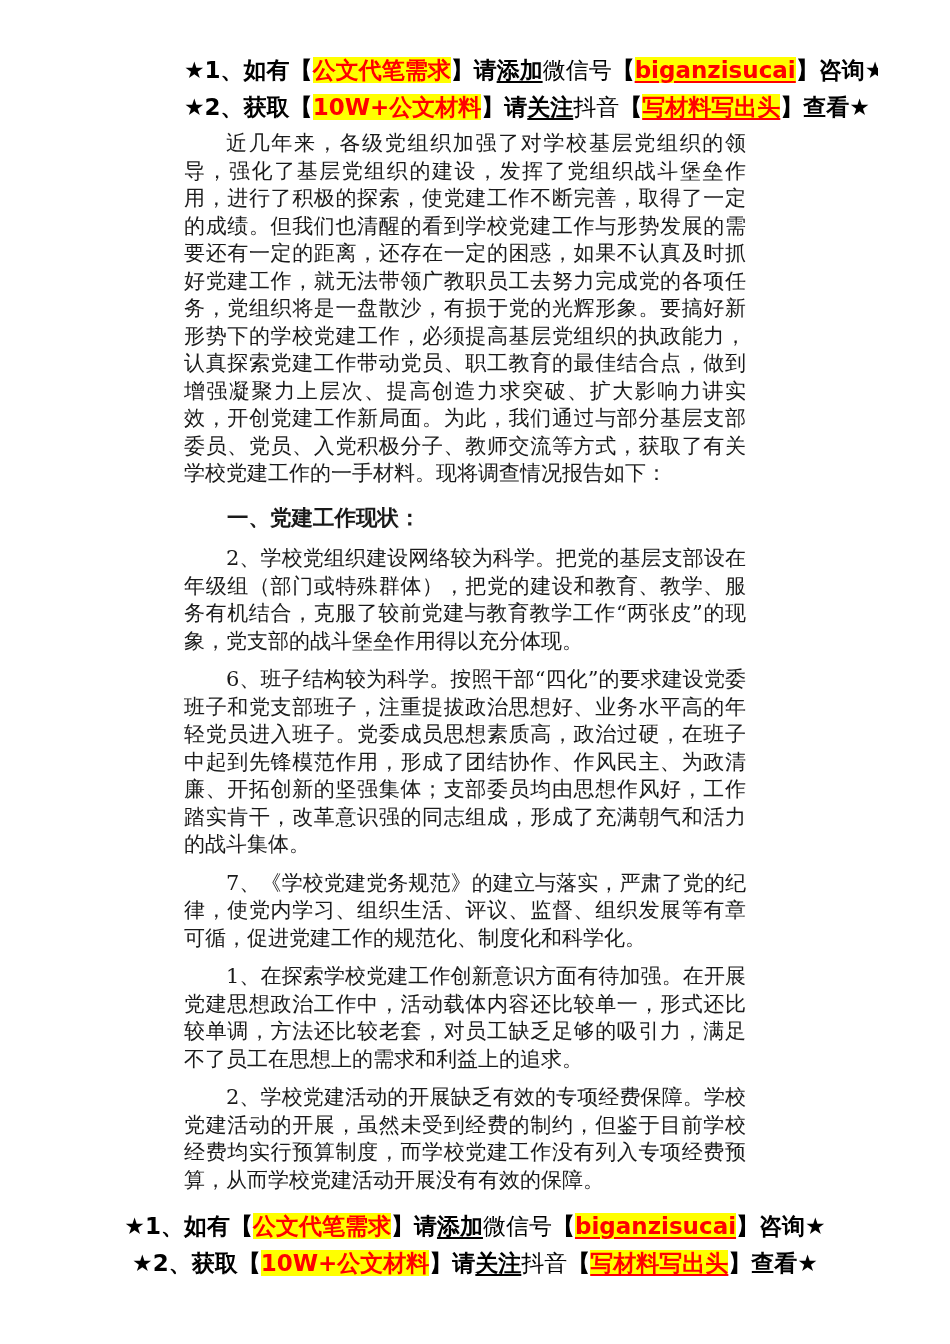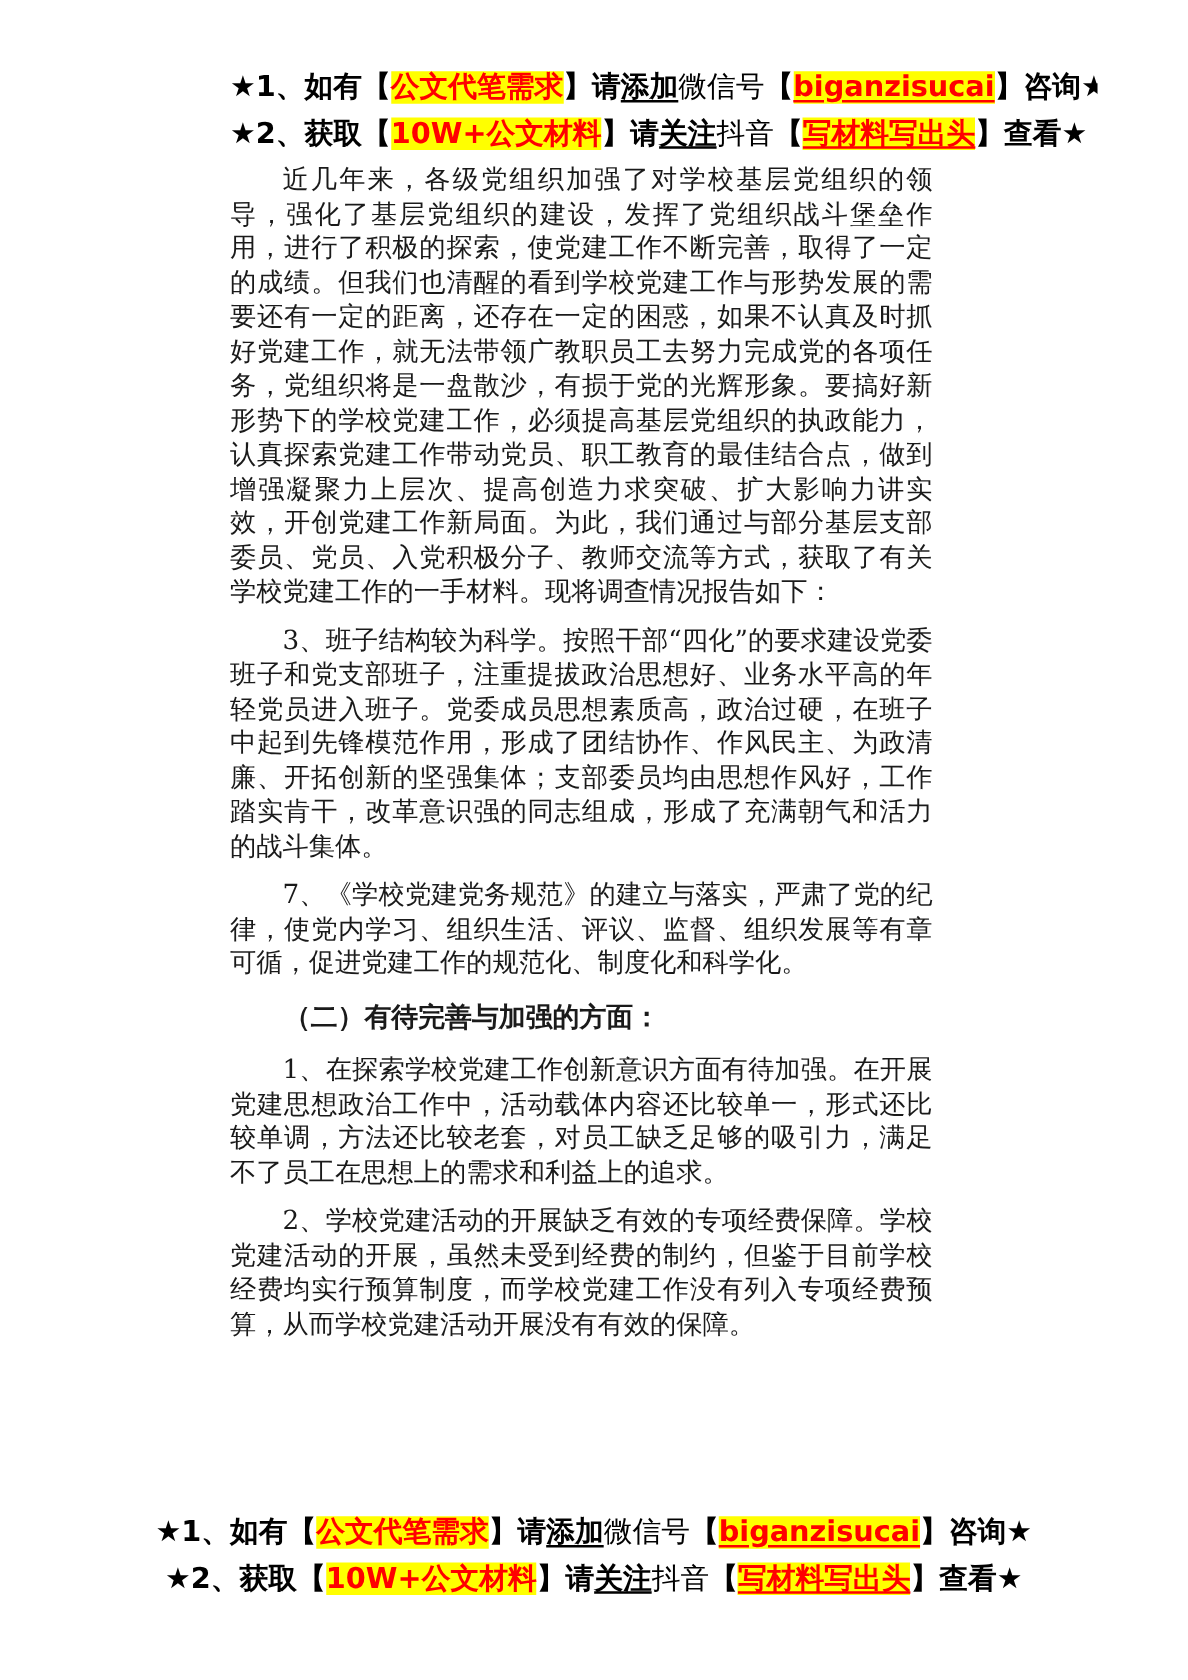--- a/index.html
+++ b/index.html
@@ -68,23 +68,24 @@
 </head>
 <body>
 
 <div class="page">
   <div class="promo promo-top">
       <div class="promo-line"><span class="seg seg-bold">★1、如有【</span><span class="seg seg-bold seg-hl">公文代笔需求</span><span class="seg seg-bold">】请</span><span class="seg seg-bold seg-underline">添加</span><span class="seg seg-regular">微信号</span><span class="seg seg-bold">【</span><span class="seg seg-bold seg-hl seg-underline">biganzisucai</span><span class="seg seg-bold">】咨询★</span></div>
       <div class="promo-line"><span class="seg seg-bold">★2、获取【</span><span class="seg seg-bold seg-hl">10W+公文材料</span><span class="seg seg-bold">】请</span><span class="seg seg-bold seg-underline">关注</span><span class="seg seg-regular">抖音</span><span class="seg seg-bold">【</span><span class="seg seg-bold seg-hl seg-underline">写材料写出头</span><span class="seg seg-bold">】查看★</span></div>
     </div>
   <div class="doc-body">
       <p class="para">近几年来，各级党组织加强了对学校基层党组织的领导，强化了基层党组织的建设，发挥了党组织战斗堡垒作用，进行了积极的探索，使党建工作不断完善，取得了一定的成绩。但我们也清醒的看到学校党建工作与形势发展的需要还有一定的距离，还存在一定的困惑，如果不认真及时抓好党建工作，就无法带领广教职员工去努力完成党的各项任务，党组织将是一盘散沙，有损于党的光辉形象。要搞好新形势下的学校党建工作，必须提高基层党组织的执政能力，认真探索党建工作带动党员、职工教育的最佳结合点，做到增强凝聚力上层次、提高创造力求突破、扩大影响力讲实效，开创党建工作新局面。为此，我们通过与部分基层支部委员、党员、入党积极分子、教师交流等方式，获取了有关学校党建工作的一手材料。现将调查情况报告如下：</p>
-      <p class="para">3、班子结构较为科学。按照干部“四化”的要求建设党委班子和党支部班子，注重提拔政治思想好、业务水平高的年轻党员进入班子。党委成员思想素质高，政治过硬，在班子中起到先锋模范作用，形成了团结协作、作风民主、为政清廉、开拓创新的坚强集体；支部委员均由思想作风好，工作踏实肯干，改革意识强的同志组成，形成了充满朝气和活力的战斗集体。</p>
+      <p class="heading1">一、党建工作现状：</p>
+      <p class="para">2、学校党组织建设网络较为科学。把党的基层支部设在年级组（部门或特殊群体），把党的建设和教育、教学、服务有机结合，克服了较前党建与教育教学工作“两张皮”的现象，党支部的战斗堡垒作用得以充分体现。</p>
+      <p class="para">6、班子结构较为科学。按照干部“四化”的要求建设党委班子和党支部班子，注重提拔政治思想好、业务水平高的年轻党员进入班子。党委成员思想素质高，政治过硬，在班子中起到先锋模范作用，形成了团结协作、作风民主、为政清廉、开拓创新的坚强集体；支部委员均由思想作风好，工作踏实肯干，改革意识强的同志组成，形成了充满朝气和活力的战斗集体。</p>
       <p class="para">7、《学校党建党务规范》的建立与落实，严肃了党的纪律，使党内学习、组织生活、评议、监督、组织发展等有章可循，促进党建工作的规范化、制度化和科学化。</p>
-      <p class="heading2">（二）有待完善与加强的方面：</p>
       <p class="para">1、在探索学校党建工作创新意识方面有待加强。在开展党建思想政治工作中，活动载体内容还比较单一，形式还比较单调，方法还比较老套，对员工缺乏足够的吸引力，满足不了员工在思想上的需求和利益上的追求。</p>
       <p class="para">2、学校党建活动的开展缺乏有效的专项经费保障。学校党建活动的开展，虽然未受到经费的制约，但鉴于目前学校经费均实行预算制度，而学校党建工作没有列入专项经费预算，从而学校党建活动开展没有有效的保障。</p>
     </div>
   <div class="promo promo-bottom">
       <div class="promo-line"><span class="seg seg-bold">★1、如有【</span><span class="seg seg-bold seg-hl">公文代笔需求</span><span class="seg seg-bold">】请</span><span class="seg seg-bold seg-underline">添加</span><span class="seg seg-regular">微信号</span><span class="seg seg-bold">【</span><span class="seg seg-bold seg-hl seg-underline">biganzisucai</span><span class="seg seg-bold">】咨询★</span></div>
       <div class="promo-line"><span class="seg seg-bold">★2、获取【</span><span class="seg seg-bold seg-hl">10W+公文材料</span><span class="seg seg-bold">】请</span><span class="seg seg-bold seg-underline">关注</span><span class="seg seg-regular">抖音</span><span class="seg seg-bold">【</span><span class="seg seg-bold seg-hl seg-underline">写材料写出头</span><span class="seg seg-bold">】查看★</span></div>
     </div>
 </div>
 
 </body></html>

